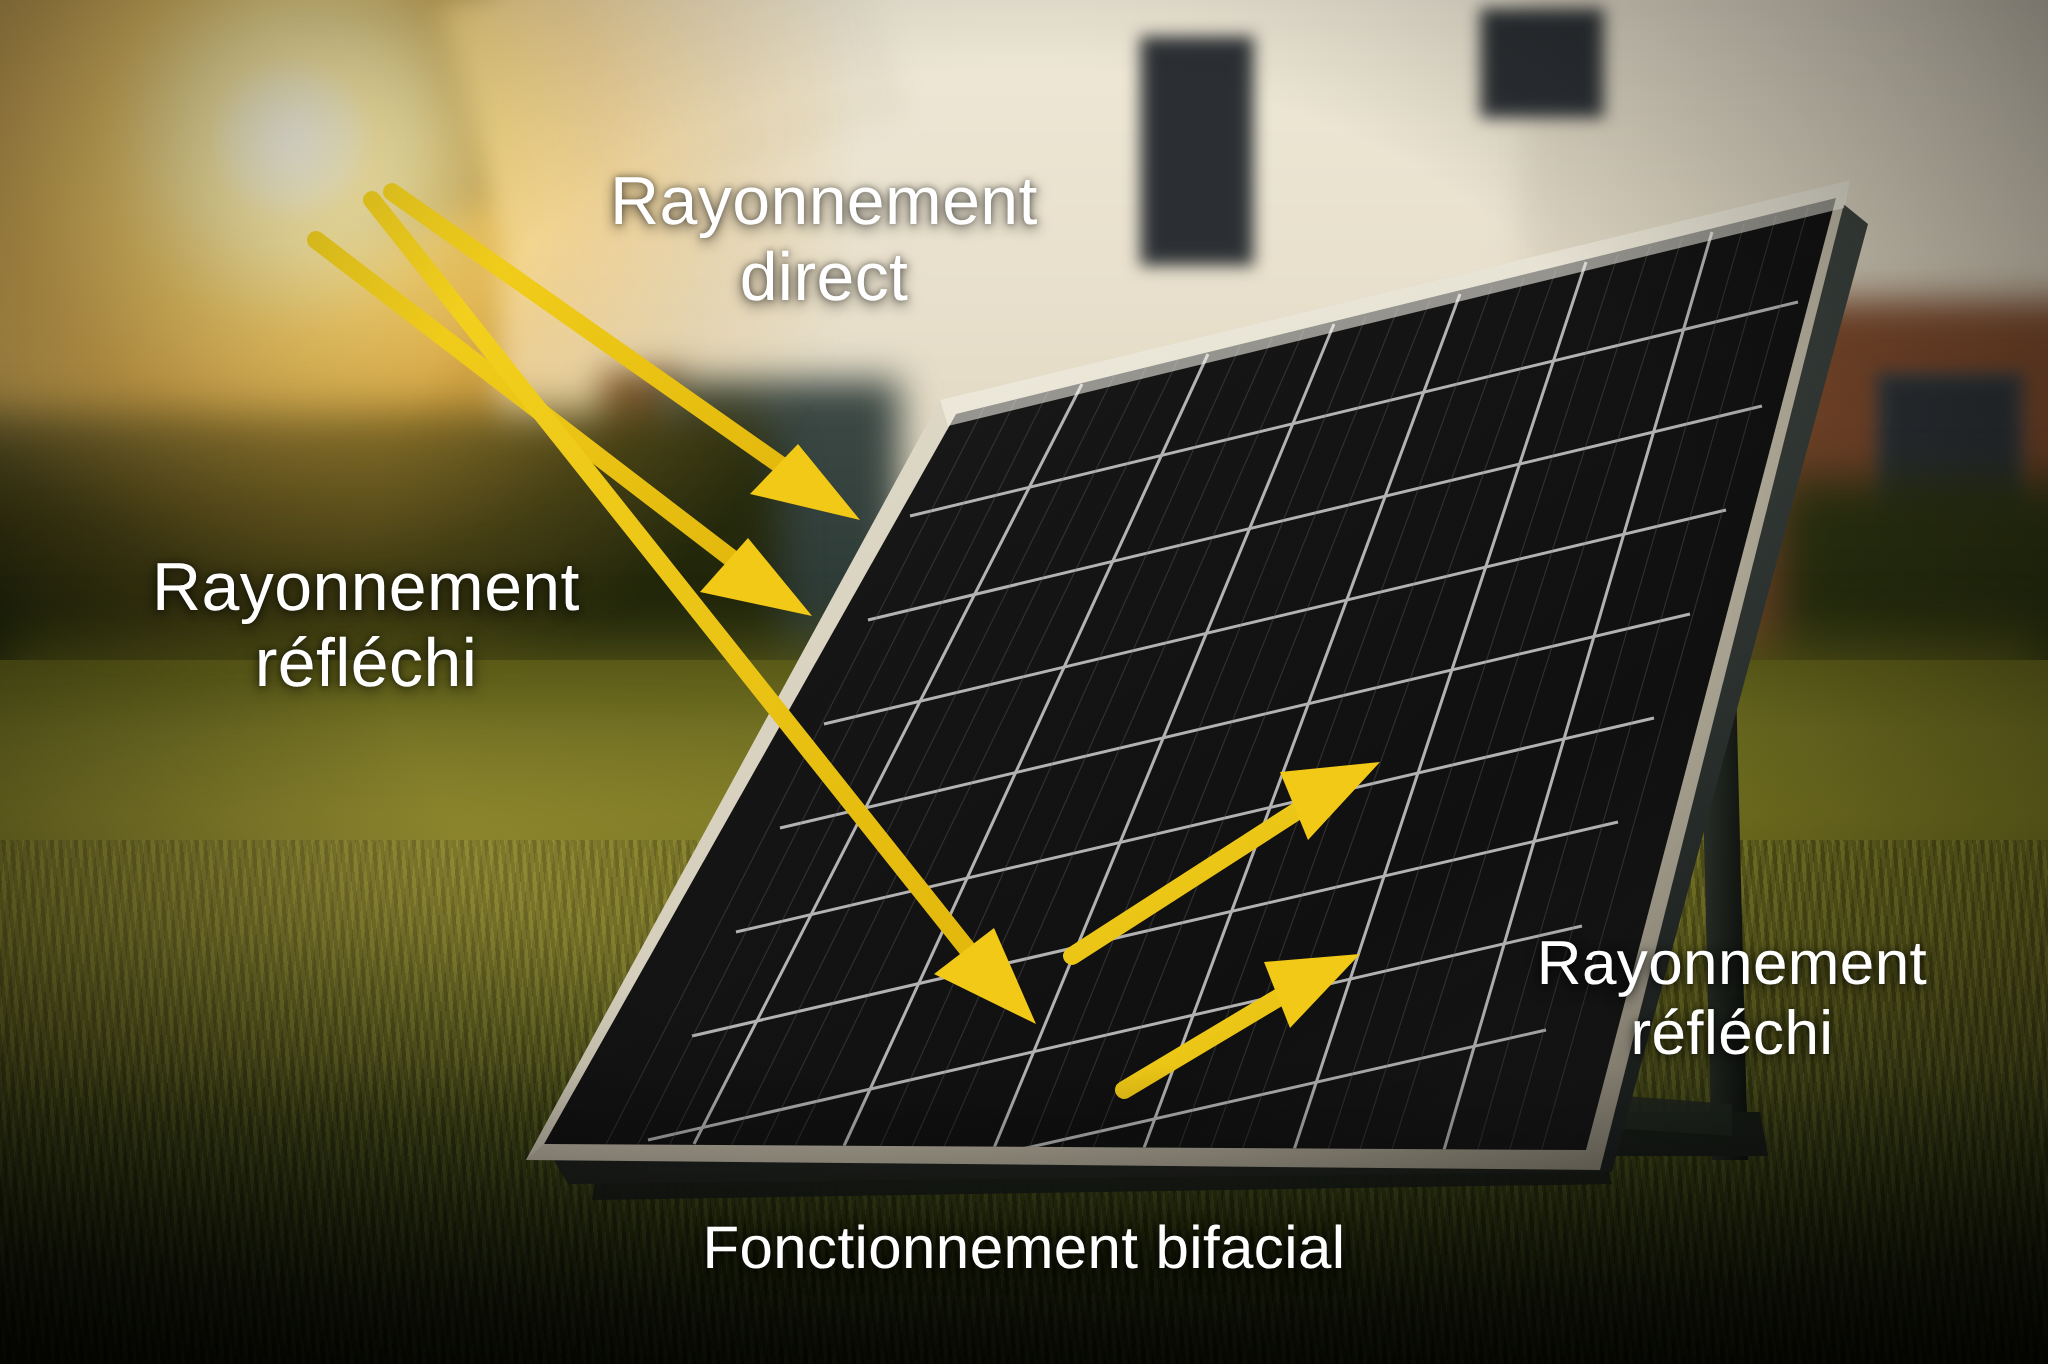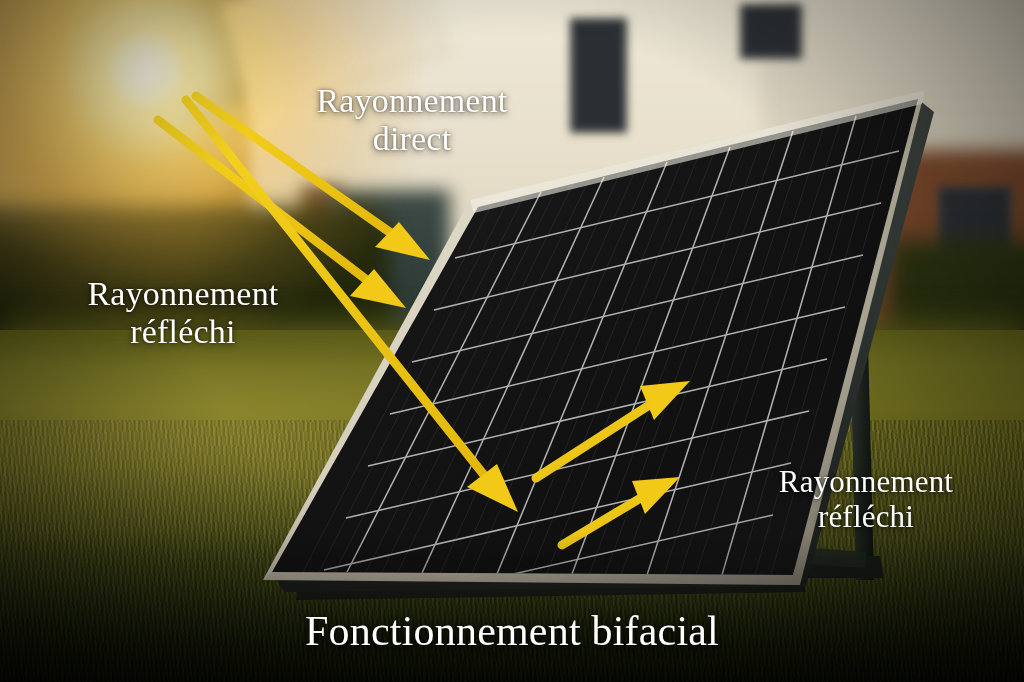--- a/index.html
+++ b/index.html
@@ -3,21 +3,20 @@
 <meta charset="utf-8">
 <style>
   html,body{margin:0;padding:0;background:#000;}
   body{font-family:"Liberation Sans", sans-serif;}
 
   #scene{
     position:relative;
     width:1024px;height:682px;
     overflow:hidden;
     background:#0f172a;
-    font-family:Liberation Serif, serif;
   }
   .layer{position:absolute;inset:0;}
 
   
   #sky{
     background:
       linear-gradient(160deg,#c9a352 0%,#b9923f 22%,#8a6d30 42%,#5d4d22 60%,#2f3014 78%,#1b2008 100%);
   }
   #house-body{
     position:absolute;left:250px;top:-20px;width:560px;height:300px;
@@ -138,21 +137,21 @@
   .label{
     position:absolute;color:#ffffff;text-align:center;
     line-height:1.12;letter-spacing:.2px;
     text-shadow:0 2px 7px rgba(0,0,0,.62), 0 0 3px rgba(0,0,0,.45);
     white-space:pre-line;
   }
   #label-direct{left:305px;top:82px;width:214px;font-size:34px;}
   #label-left{left:73px;top:275px;width:220px;font-size:34px;}
   #label-right{left:758px;top:465px;width:216px;font-size:31px;}
   #caption{
-    left:0;top:608px;width:1024px;font-size:42px;
+    left:0;top:608px;width:1024px;font-size:30px;
     text-shadow:0 3px 10px rgba(0,0,0,.75), 0 0 4px rgba(0,0,0,.5);
   }
 </style>
 </head>
 <body>
 
 <div id="scene">
 
   <div class="layer" id="sky"></div>
   <div id="roof"></div>

